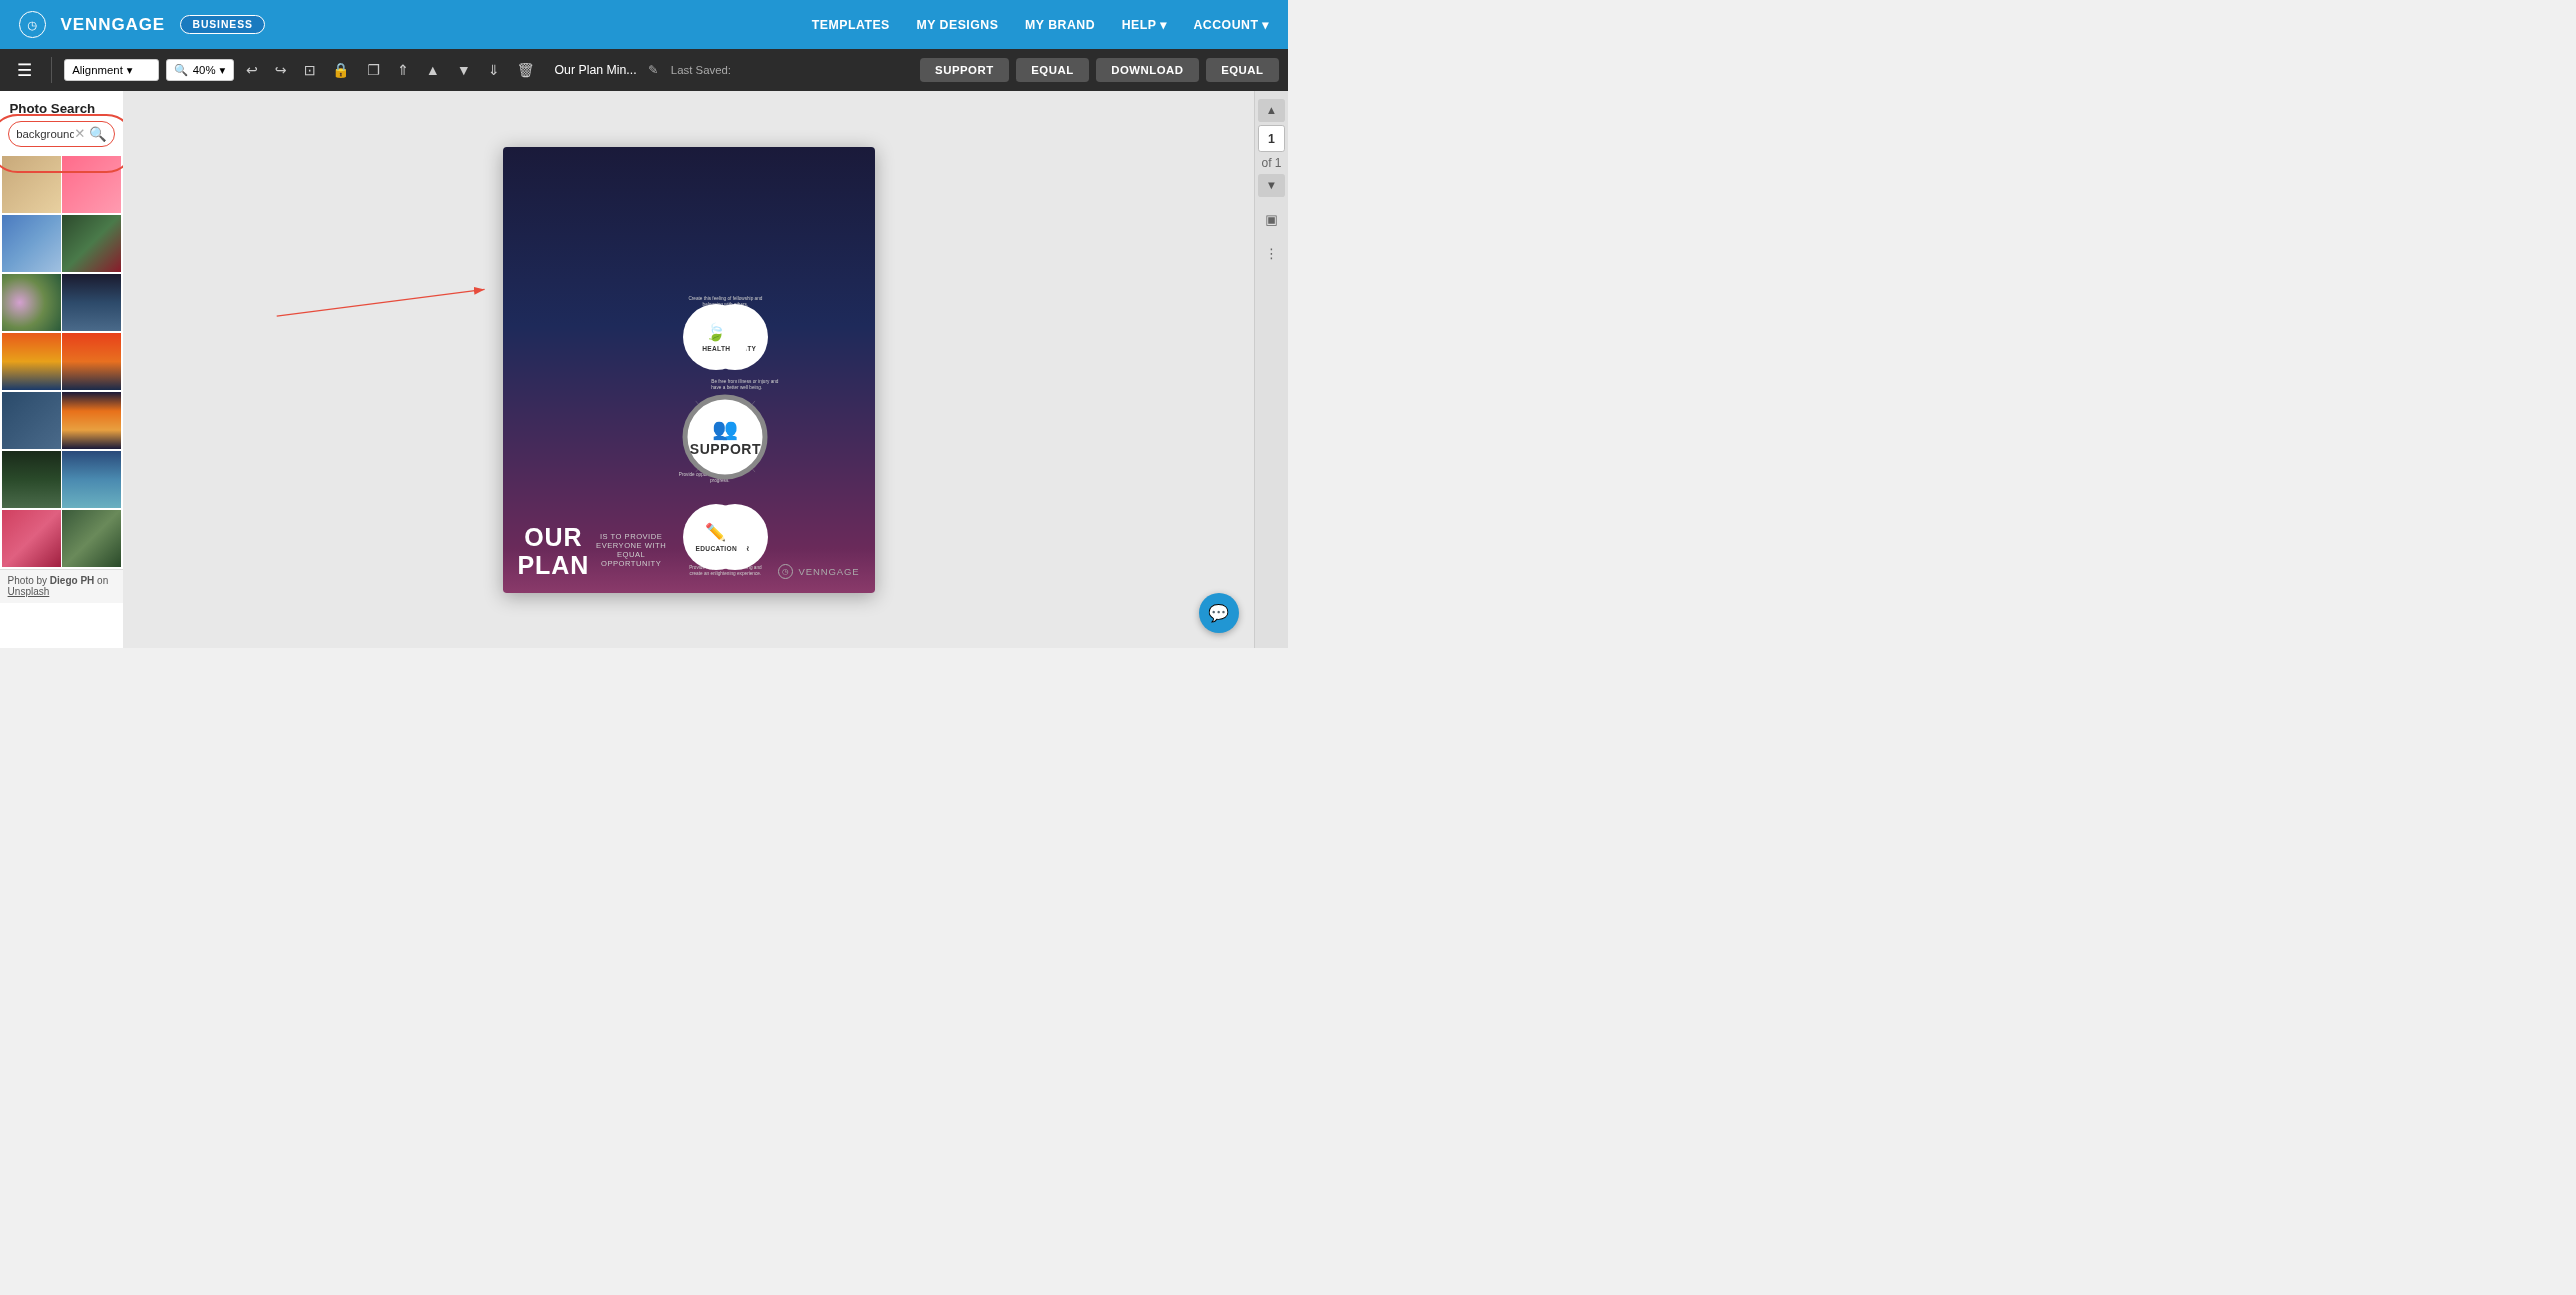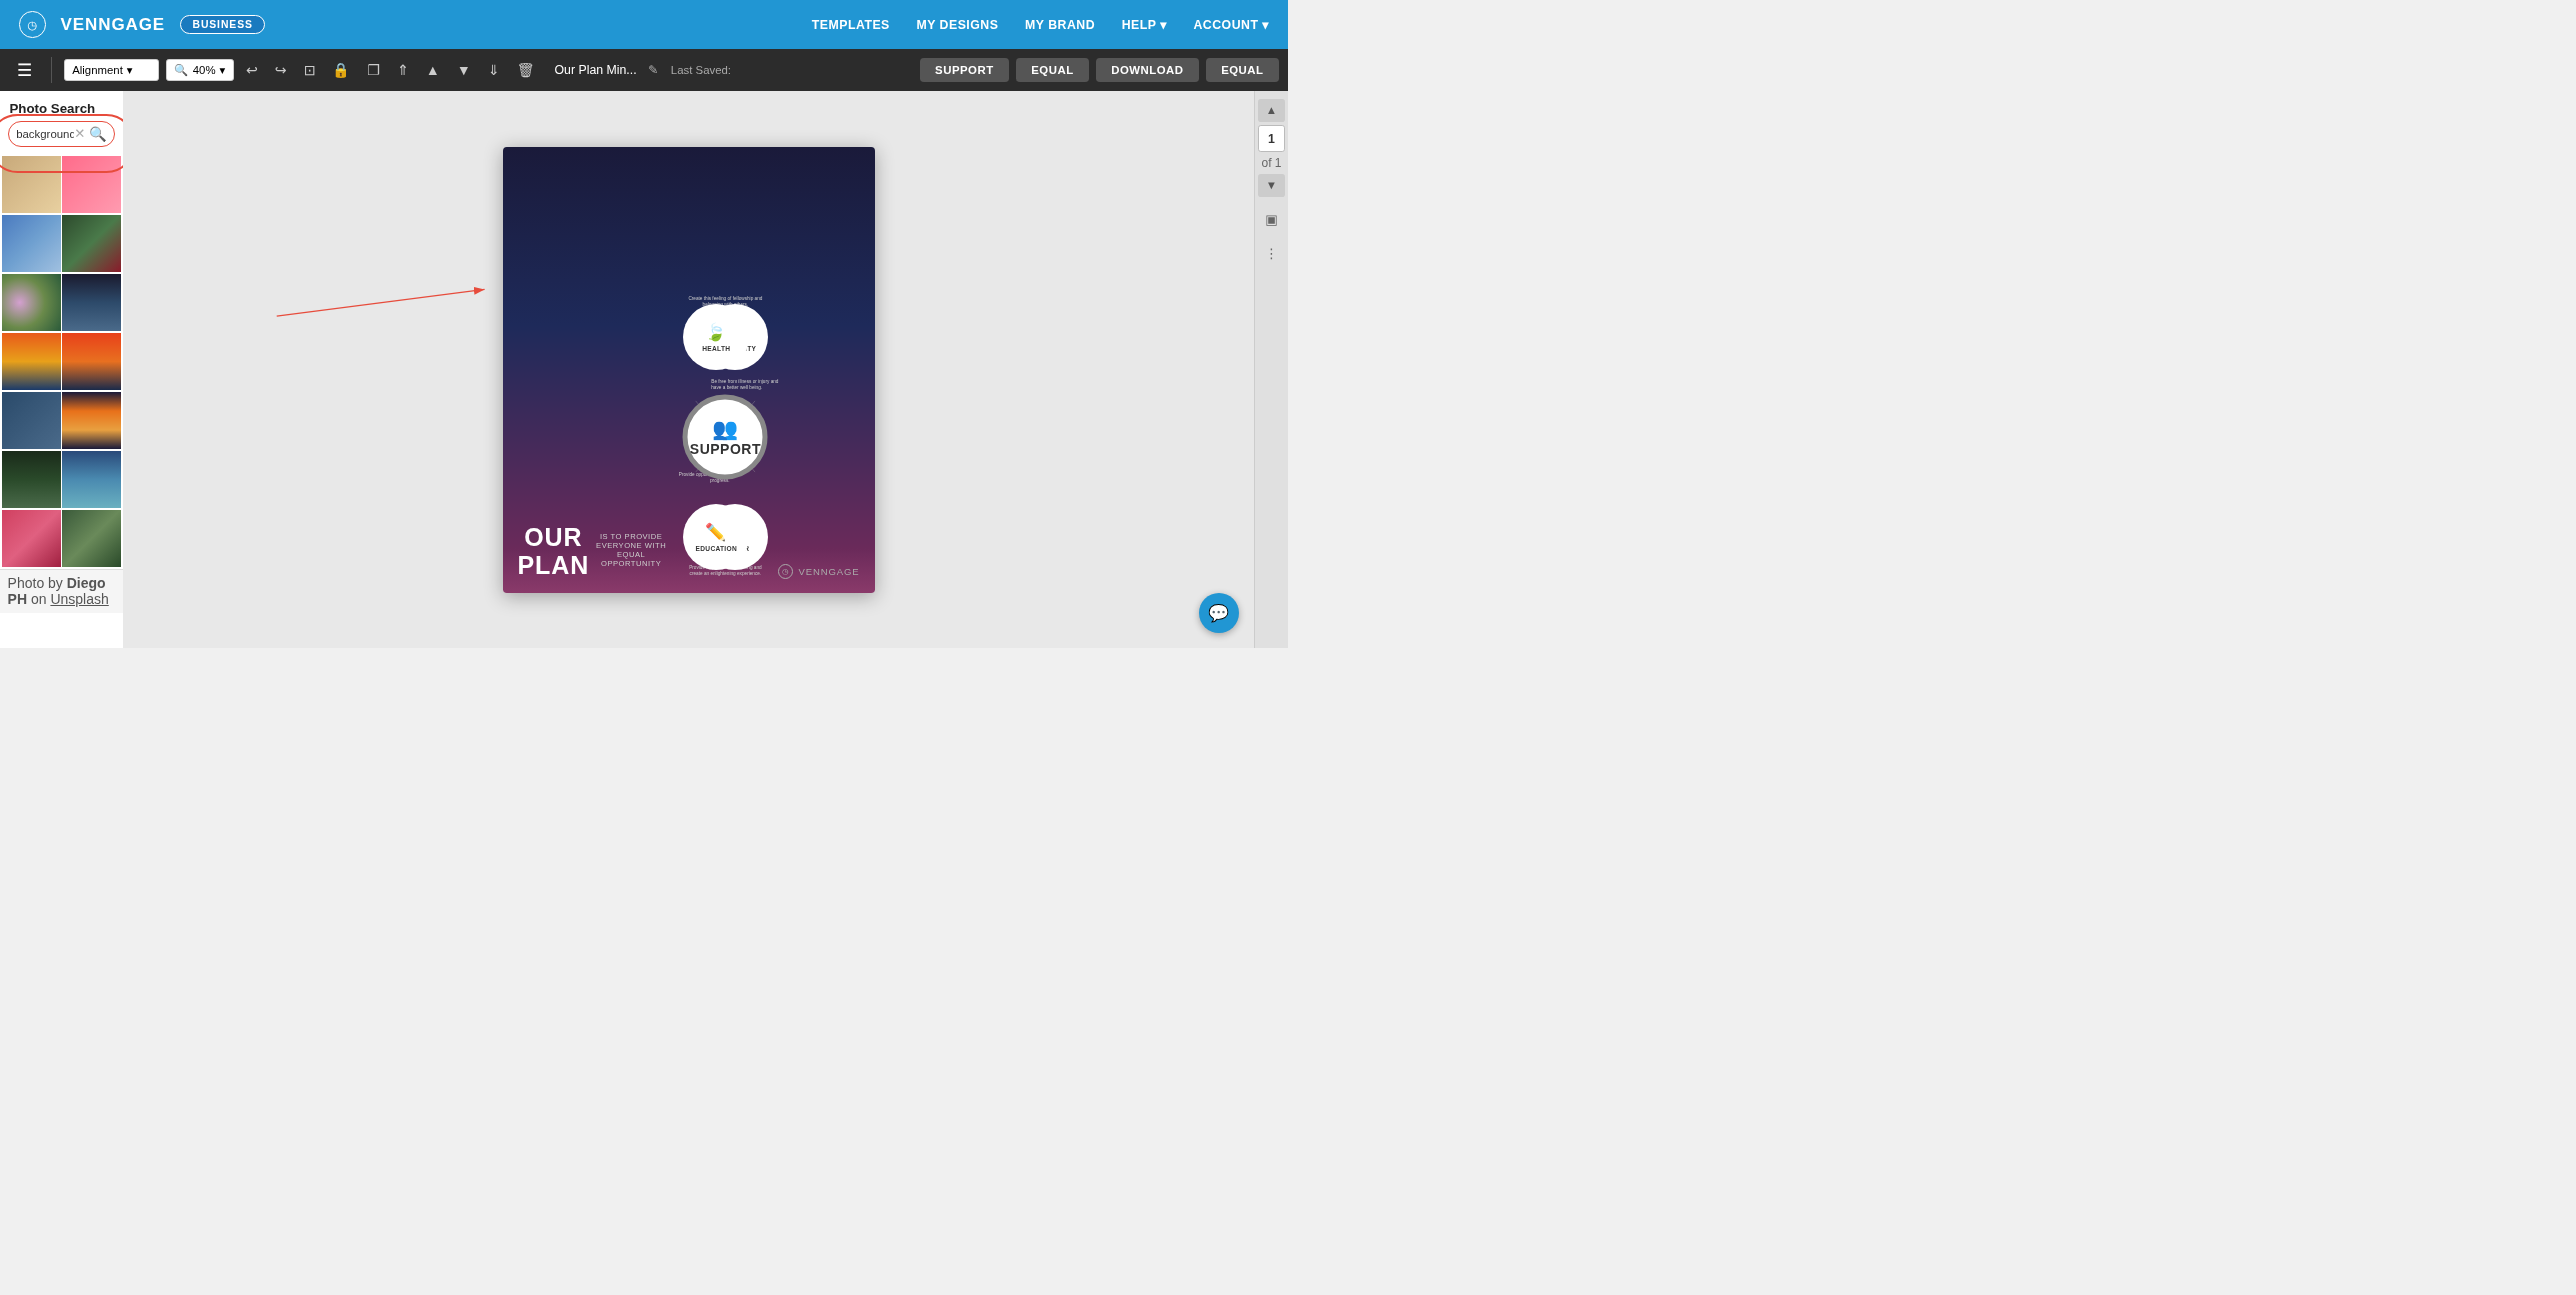--- a/index.html
+++ b/index.html
@@ -227,21 +227,21 @@
     .t8 { background: linear-gradient(180deg, #e8401a, #e87020, #1a2a4a); }
     .t9 { background: linear-gradient(135deg, #2a4a6a, #4a6a8a); }
     .t10 { background: linear-gradient(180deg, #1a1a3a, #e8701a, #e8a040, #1a1a3a); }
     .t11 { background: linear-gradient(180deg, #1a2a1a, #2a4a2a, #4a6a4a); }
     .t12 { background: linear-gradient(180deg, #2a4a7a, #4a8ab0, #6ab0c0); }
     .t13 { background: linear-gradient(135deg, #d04060, #e06080, #a02040); }
     .t14 { background: linear-gradient(135deg, #3a5a3a, #6a8a5a, #2a4a2a); }
 
     .photo-attribution {
       padding: 5.7px 7.6px;
-      font-size: 14px;
+      font-size: 10px;
       color: #555;
       background: #f5f5f5;
       border-top: 0.9px solid #ddd;
     }
 
     
     .canvas-area {
       flex: 1;
       background: #e8e8e8;
       display: flex;

